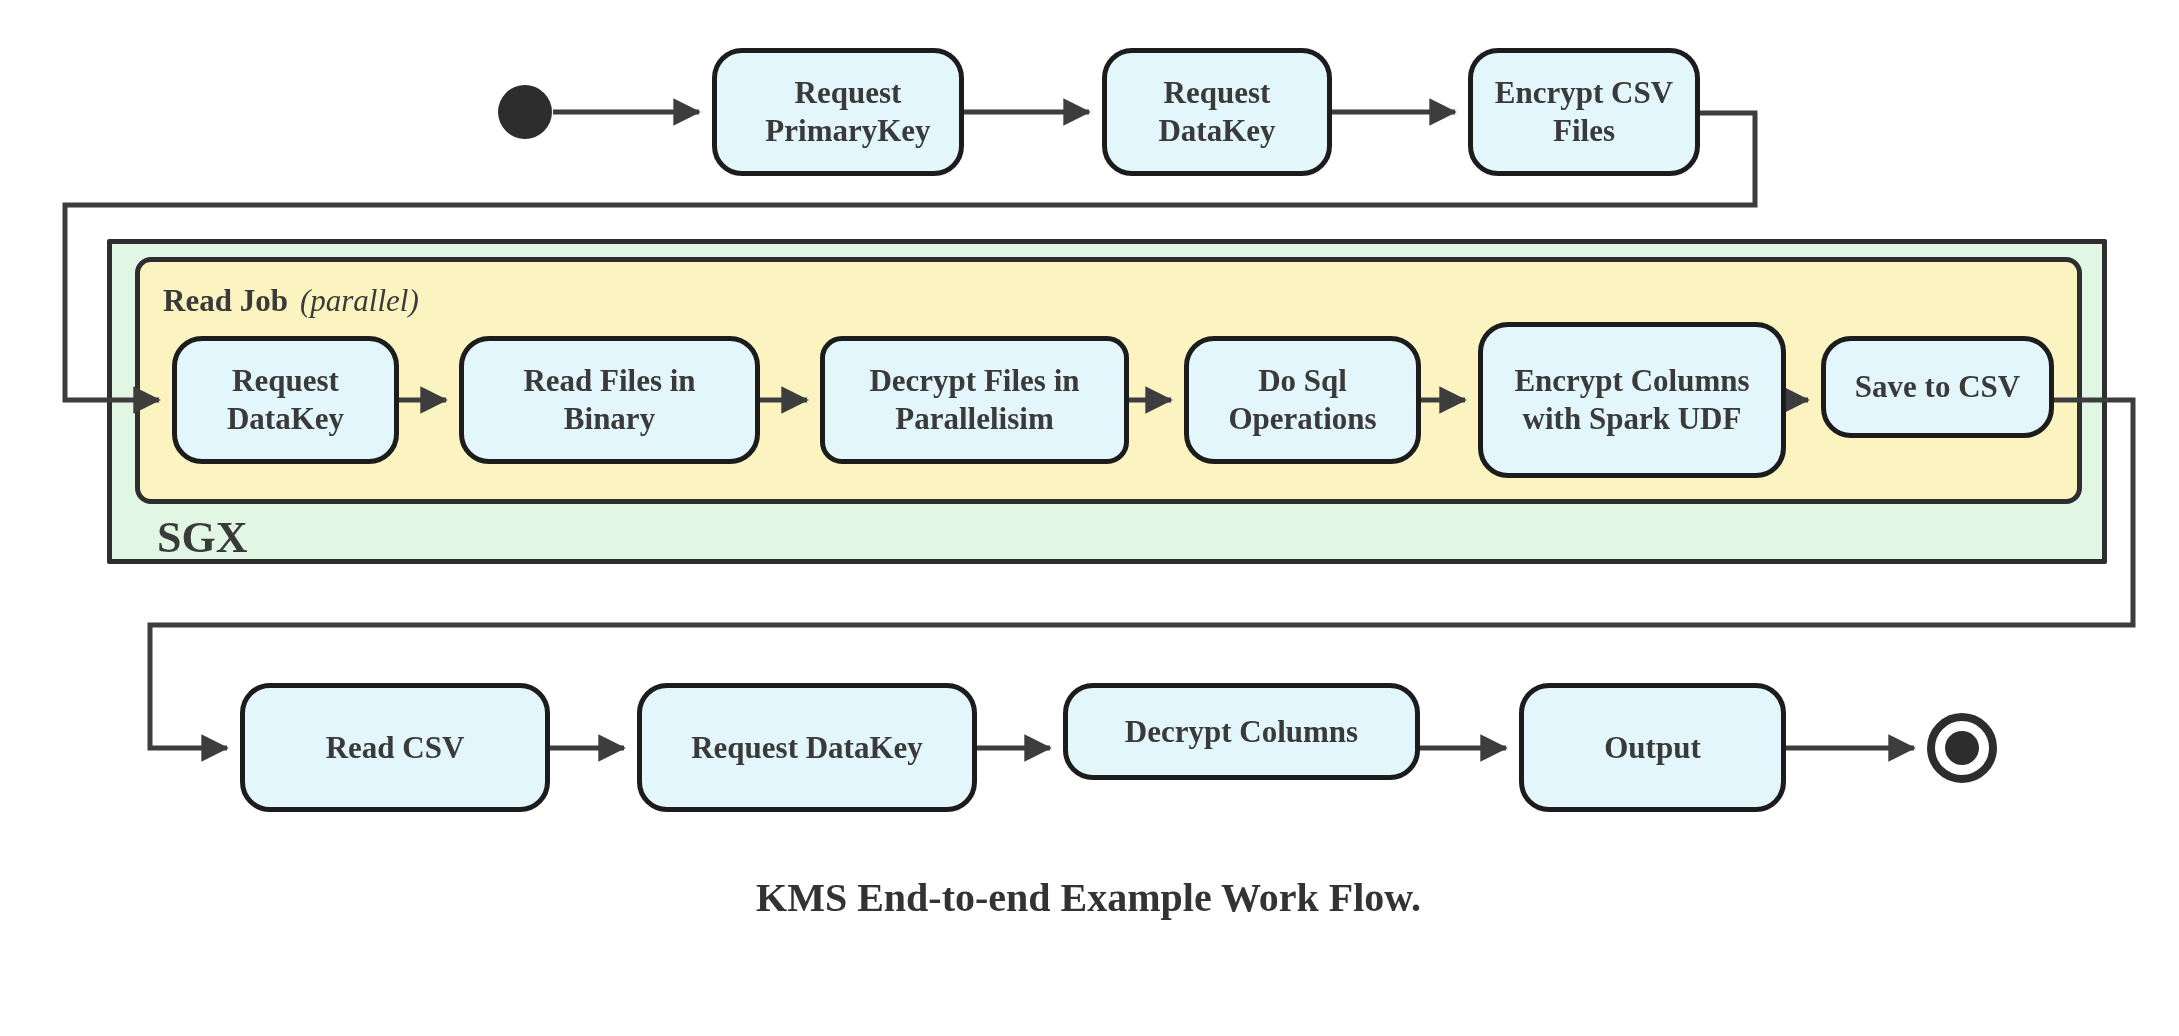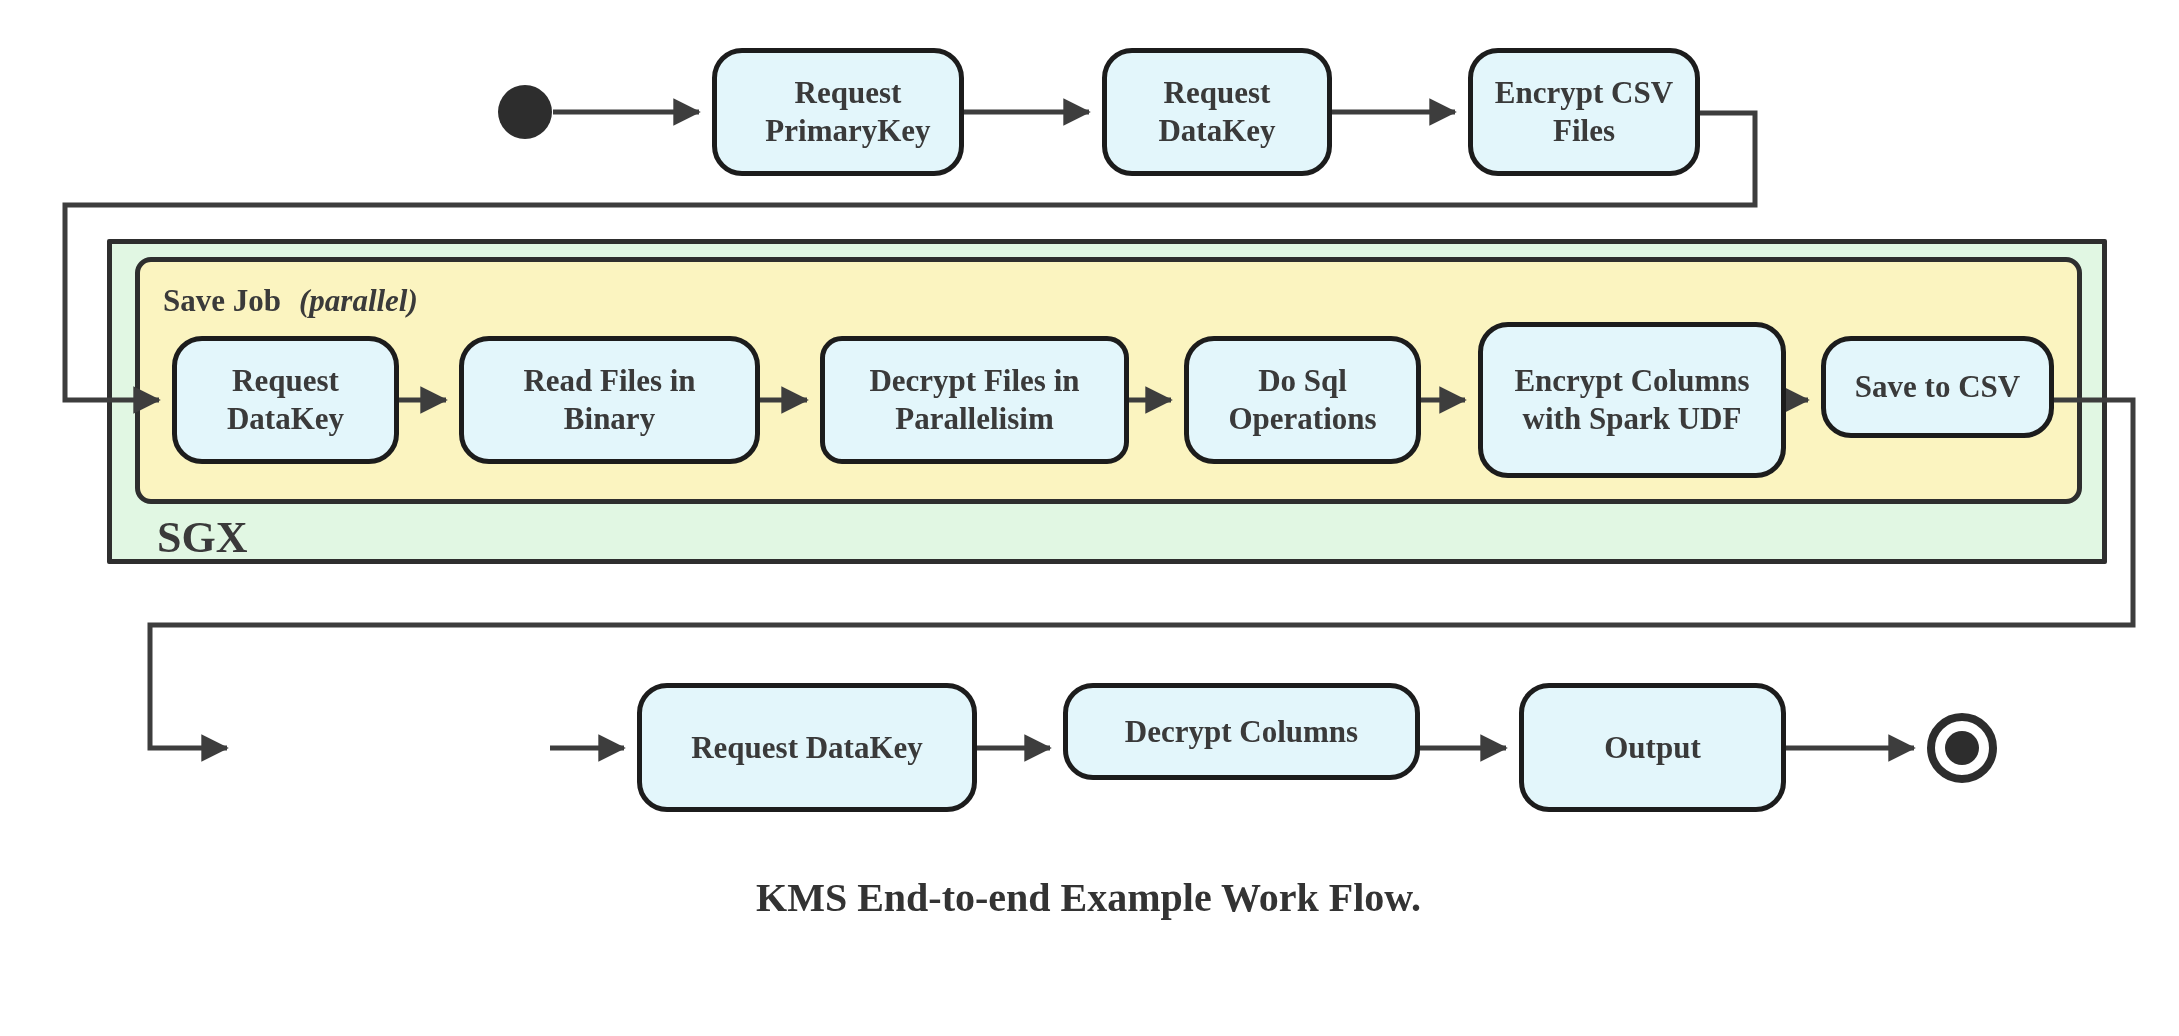--- a/index.html
+++ b/index.html
@@ -33,21 +33,21 @@
   .start-dot{left:498px;top:85px;width:54px;height:54px;background:#2d2d2d;}
   .end-ring{
     left:1927px;top:713px;width:70px;height:70px;background:#ffffff;
     border:8px solid #2d2d2d;box-sizing:border-box;
     display:flex;align-items:center;justify-content:center;
   }
   .end-core{width:34px;height:34px;border-radius:50%;background:#2d2d2d;}
   .zone-label{position:absolute;z-index:3;color:var(--text);white-space:nowrap;}
   .spark-title{left:163px;top:283px;font-size:31px;}
   .spark-title .t-bold{font-weight:bold;}
-  .spark-title .t-italic{font-style:italic;font-weight:bold;margin-left:18px;}
+  .spark-title .t-italic{font-style:italic;font-weight:normal;margin-left:12px;}
   .sgx-label{left:157px;top:512px;font-size:44px;font-weight:bold;}
   .caption{
     position:absolute;left:0;top:874px;width:2177px;z-index:3;
     text-align:center;font-weight:bold;font-size:40px;color:#333333;
   }
   
   .n-a1{left:712px;top:48px;width:252px;height:128px;padding-left:32px;}
   .n-a2{left:1102px;top:48px;width:230px;height:128px;}
   .n-a3{left:1468px;top:48px;width:232px;height:128px;}
   .n-s1{left:172px;top:336px;width:227px;height:128px;}
@@ -94,30 +94,31 @@
   <div class="state-dot start-dot"></div>
   <div class="state-dot end-ring">
     <div class="end-core"></div>
   </div>
 
   <div class="node n-a1">Request PrimaryKey</div>
   <div class="node n-a2">Request DataKey</div>
   <div class="node n-a3">Encrypt CSV Files</div>
 
   <div class="zone-label spark-title">
-    <span class="t-bold">Save Job</span><span class="t-italic">(parallel)</span>
+    <span class="t-bold">Read Job</span><span class="t-italic">(parallel)</span>
   </div>
   <div class="zone-label sgx-label">SGX</div>
 
   <div class="node n-s1">Request DataKey</div>
   <div class="node n-s2">Read Files in Binary</div>
   <div class="node n-s3">Decrypt Files in Parallelisim</div>
   <div class="node n-s4">Do Sql Operations</div>
   <div class="node n-s5">Encrypt Columns with Spark UDF</div>
   <div class="node n-s6">Save to CSV</div>
 
+  <div class="node n-b1">Read CSV</div>
   <div class="node n-b2">Request DataKey</div>
   <div class="node n-b3">Decrypt Columns</div>
   <div class="node n-b4">Output</div>
 
   <div class="caption">KMS End-to-end Example Work Flow.</div>
 
 </div>
 
 </body></html>

